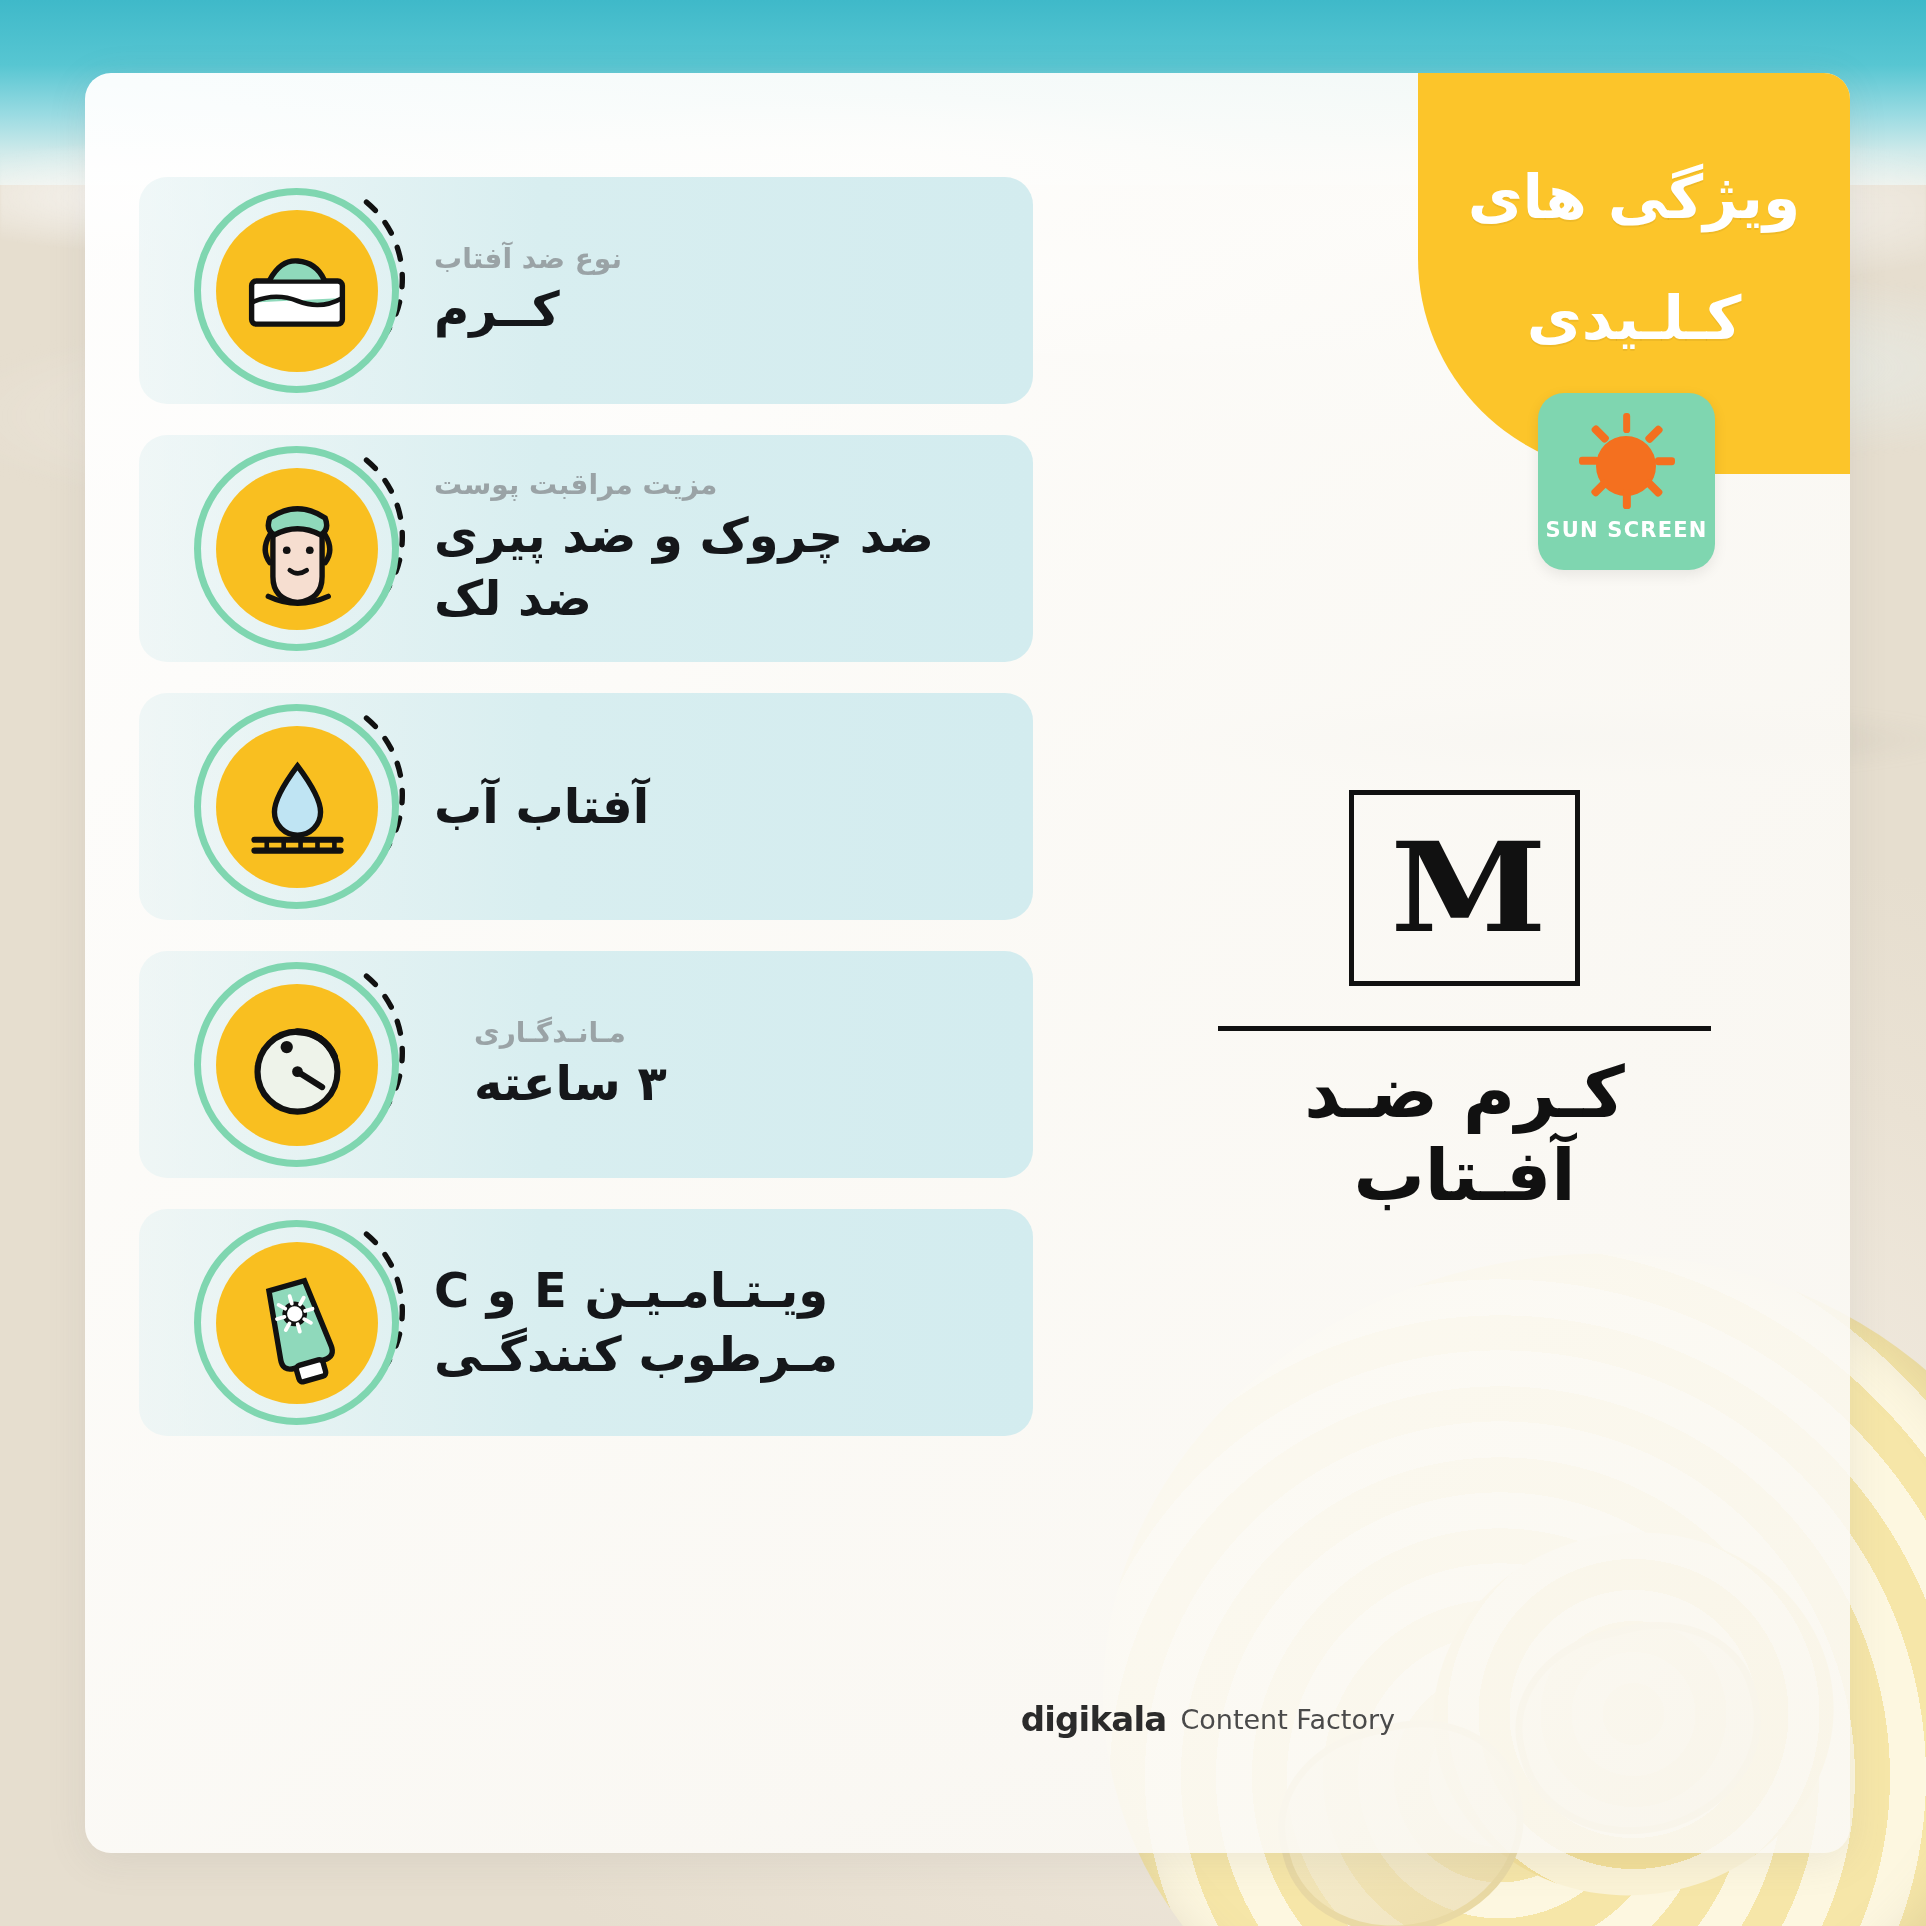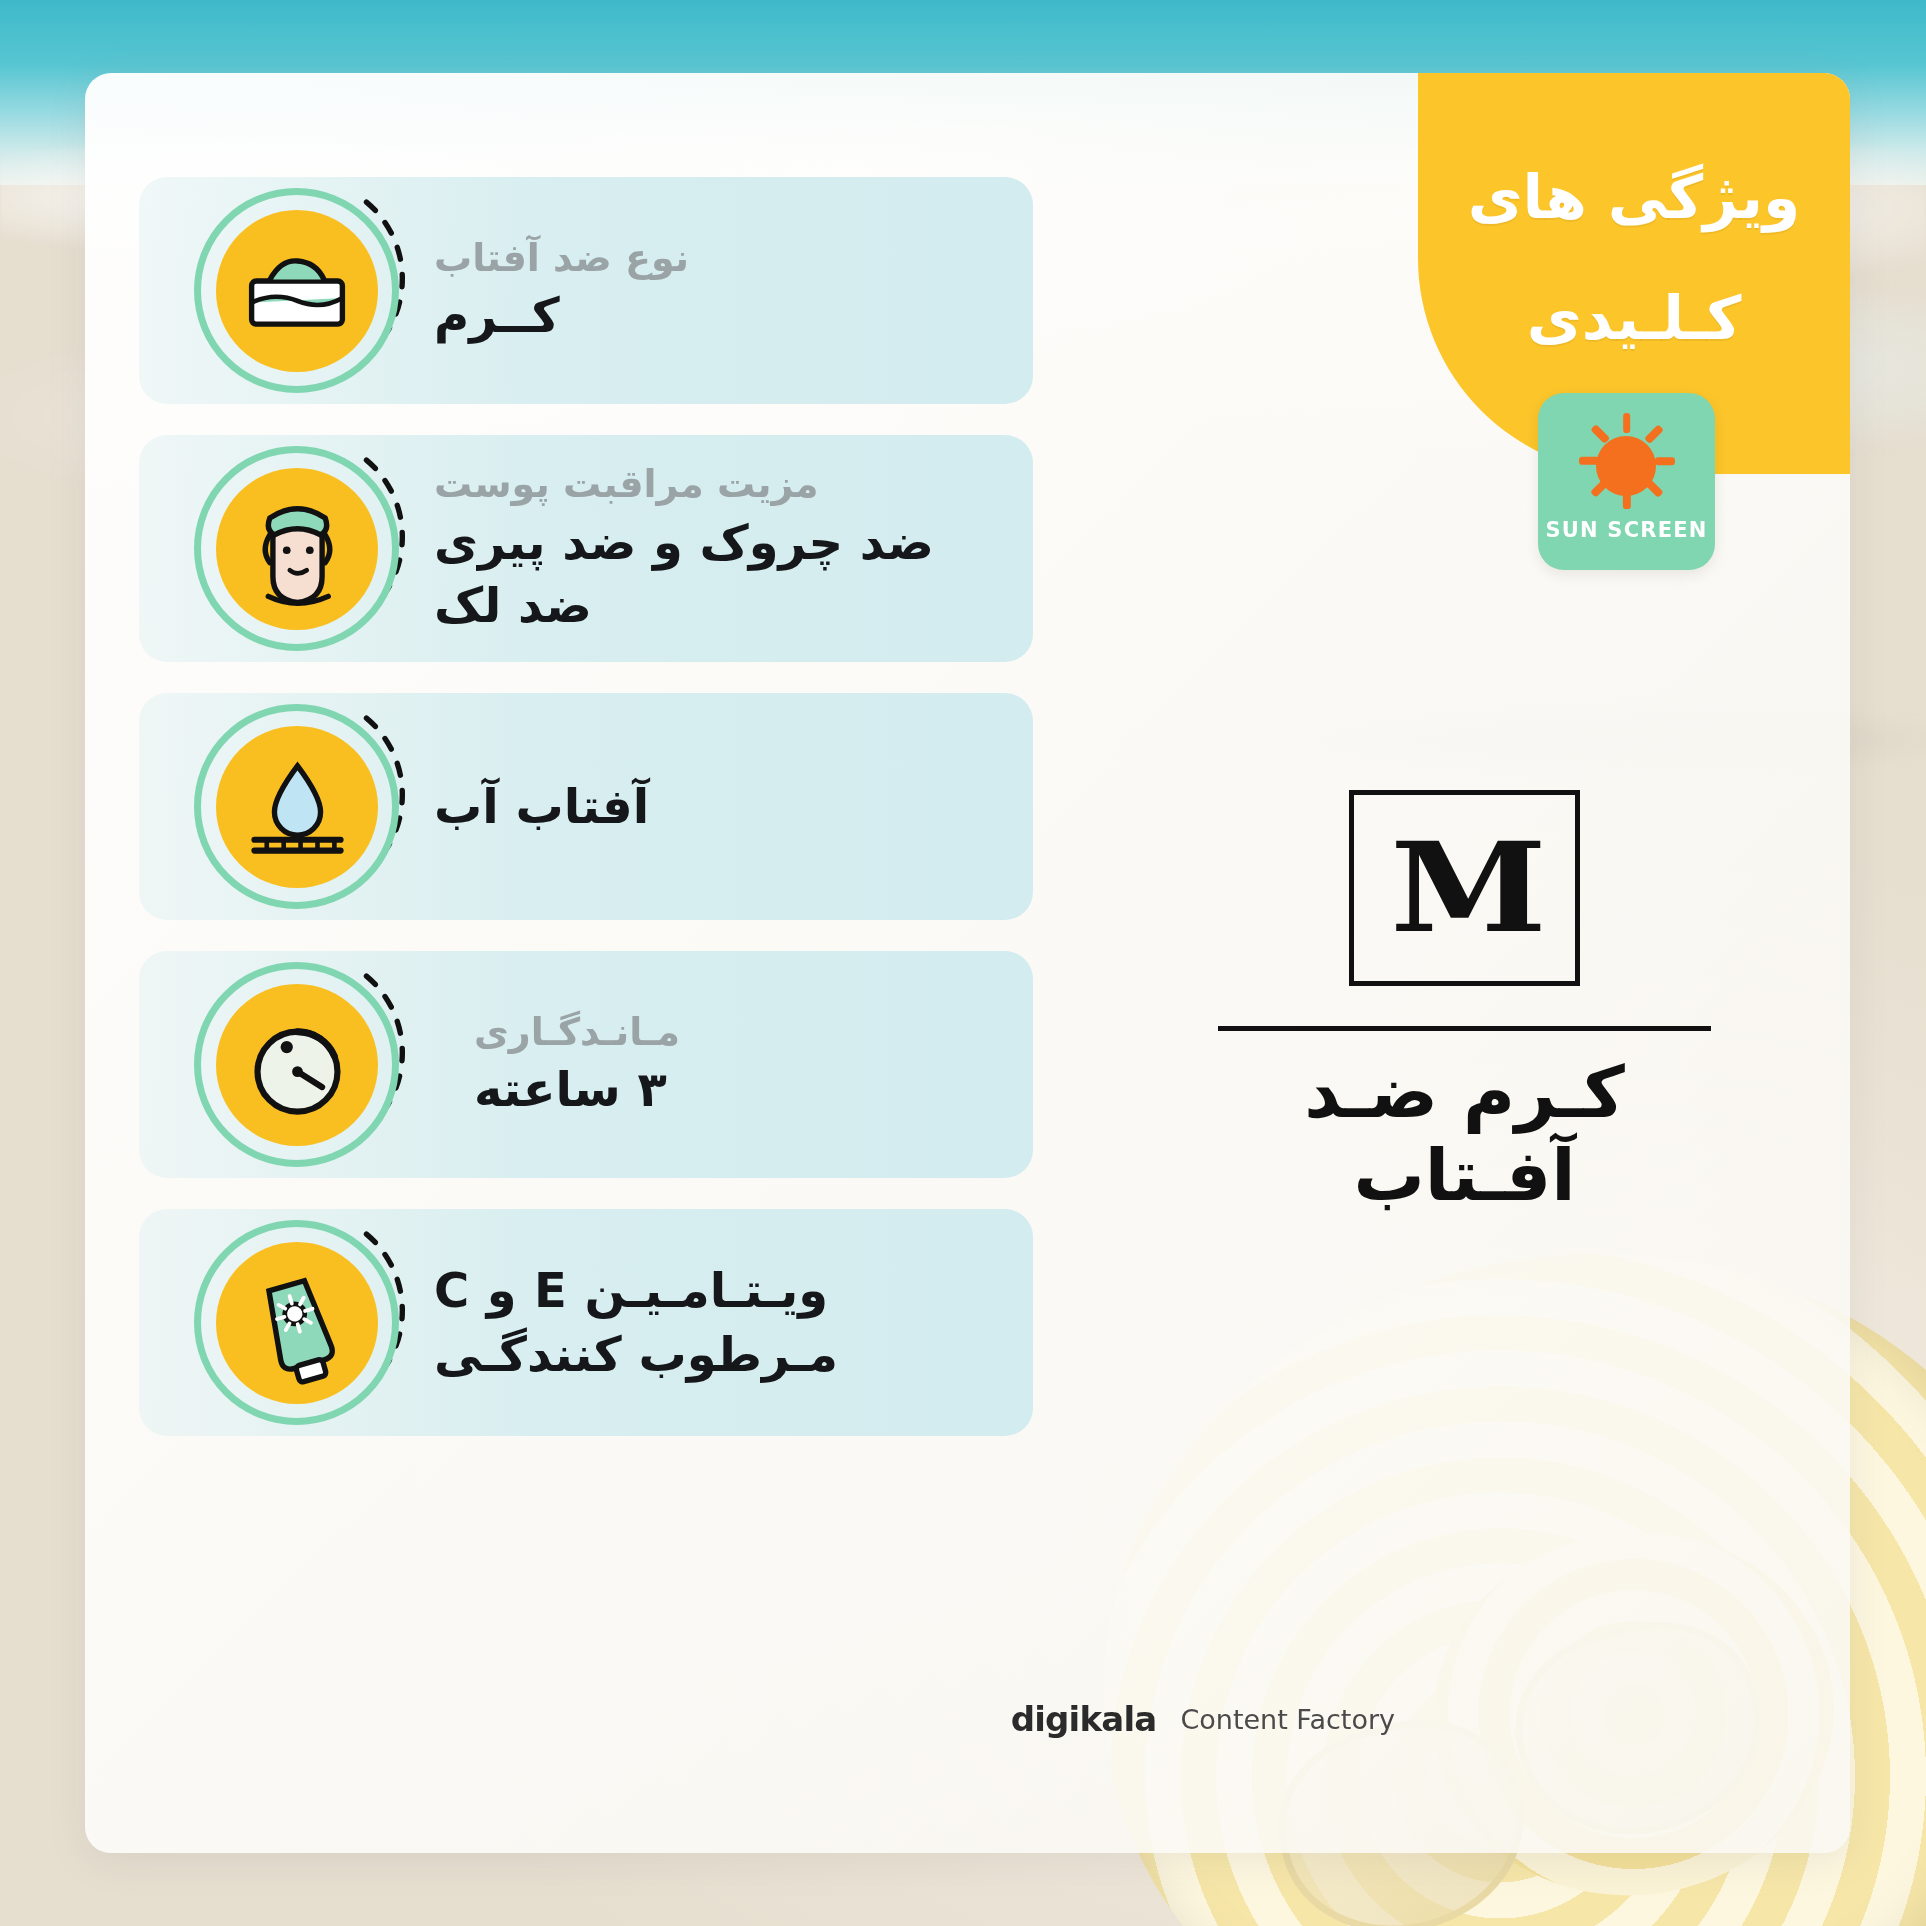--- a/index.html
+++ b/index.html
@@ -139,21 +139,21 @@
     position:relative;margin-bottom:31px;border-radius:28px;
     background:linear-gradient(270deg,#d3ecef 0%,#d8eef0 55%,rgba(228,242,243,.55) 100%);
     display:flex;align-items:center;justify-content:flex-end;
     box-sizing:border-box;padding:0 31px 0 46px;
   }
   .frow .texts{
     display:flex;flex-direction:column;align-items:flex-end;justify-content:center;
     direction:rtl;margin-left:26px;
   }
   .frow .lbl{
-    color:#9aa3a6;font-size:38px;font-weight:bold;line-height:1.35;letter-spacing:0.8px;
+    color:#9aa3a6;font-size:28px;font-weight:bold;line-height:1.35;letter-spacing:0.8px;
   }
   .frow .val{
     color:#15171a;font-size:48px;font-weight:bold;line-height:1.32;letter-spacing:0.8px;
   }
   .icon-wrap{position:relative;width:223px;height:223px;flex:0 0 223px;}
   .icon-ring{
     position:absolute;left:9.2px;top:9.2px;width:205px;height:205px;border-radius:50%;
     border:7px solid #7fd6b0;box-sizing:border-box;background:transparent;
   }
   .icon-disc{
@@ -165,21 +165,21 @@
   
   #row-0{height:227px;}
   #row-1{height:227px;}
   #row-2{height:227px;}
   #row-3{height:227px;gap:40px;}
   #row-4{height:227px;}
 
   
   #dk{
     position:absolute;right:455px;bottom:114px;
-    display:flex;align-items:center;gap:24px;direction:ltr;
+    display:flex;align-items:center;gap:14px;direction:ltr;
   }
   #dk .dk1{font-size:34px;font-weight:bold;color:#2b2b2b;letter-spacing:-0.8px;}
   #dk .dk2{font-size:27px;color:#4a4a4a;}
 </style>
 </head>
 <body>
 
 <div id="bg">
   <div class="bg-sand"></div>
   <div class="bg-water"></div>

